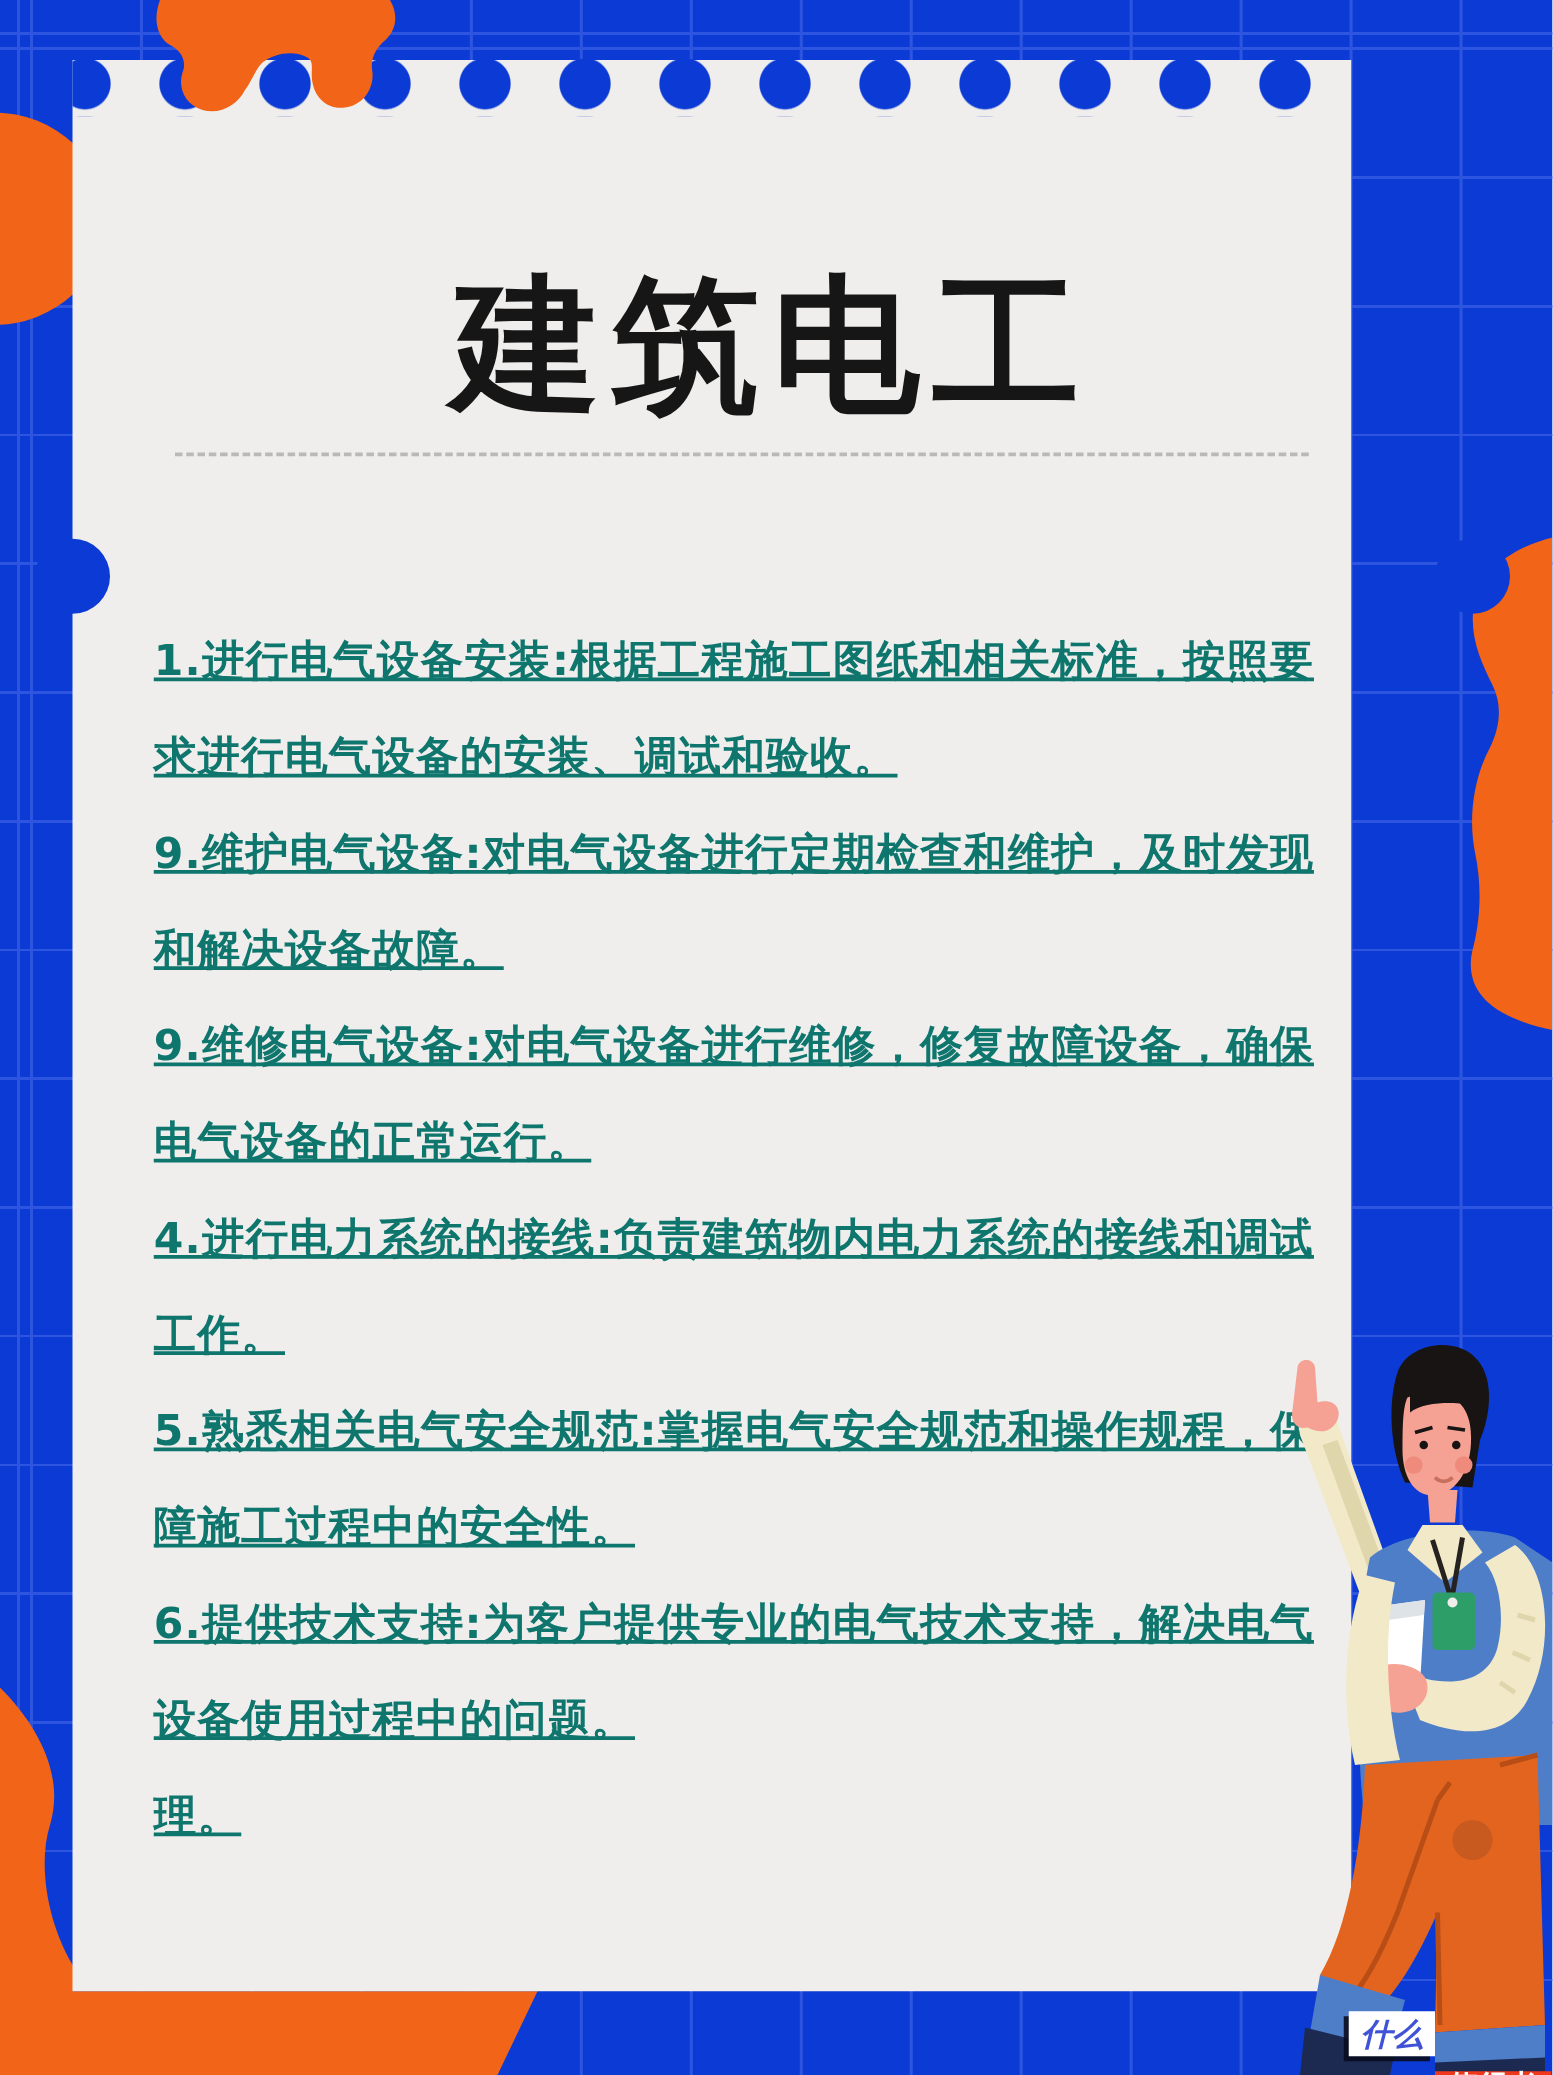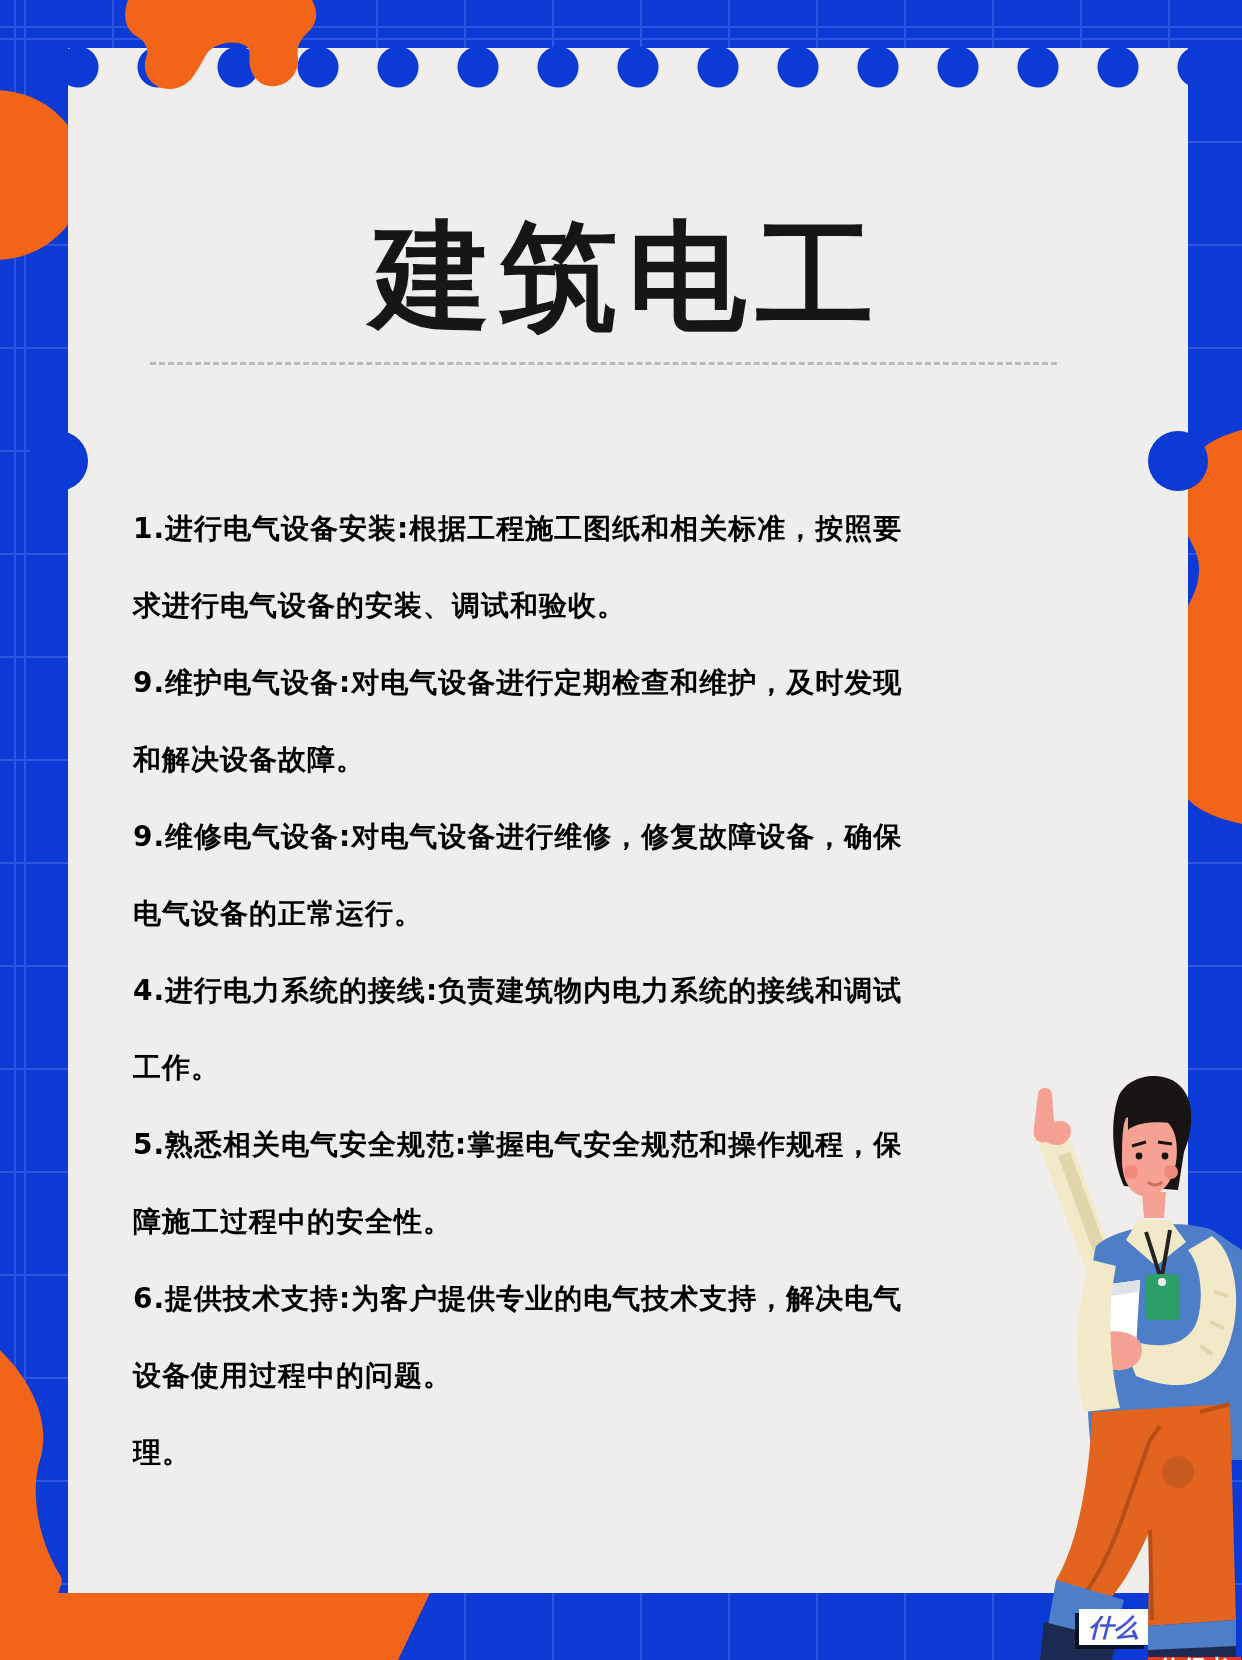--- a/index.html
+++ b/index.html
@@ -8,21 +8,21 @@
     font-family:"DejaVu Sans","Liberation Sans",sans-serif;
     background-color:#0B3BD4;
     background-image:
       repeating-linear-gradient(90deg, #2E55E0 0 2px, transparent 2px 88px),
       repeating-linear-gradient(0deg, #2E55E0 0 2px, transparent 2px 103px);
     background-position:24px 0, 0 28px;
   }
   svg{display:block}
   
   .paper{
-    position:absolute; left:68px; top:48px; width:1120px; height:1545px;
+    position:absolute; left:58px; top:48px; width:1023px; height:1545px;
     background:#EFEEEC; z-index:2;
   }
   .scallops{
     position:absolute; left:0; top:-1px; width:100%; height:46px;
     background-image:radial-gradient(circle 21px at 40px 20px, #0B3BD4 0 20px, transparent 21px);
     background-size:80px 46px; background-repeat:repeat-x; background-position:-30px 0;
   }
   .side-notch{
     position:absolute; width:60px; height:60px; border-radius:50%;
     background:#0B3BD4; z-index:3;
@@ -47,22 +47,23 @@
   }
   .section-heading{
     position:absolute; left:65px; top:352px;
     font-size:56px; font-weight:900; color:#161616; z-index:3; letter-spacing:2px;
   }
   .work-list{
     position:absolute; left:65px; top:442px; width:1000px; z-index:3;
   }
   .work-line{
     height:77px; display:flex; align-items:center;
-    font-size:28px; font-weight:700; color:#000000; letter-spacing:1px;
+    font-size:34px; font-weight:700; color:#0f766e; letter-spacing:1px;
     white-space:nowrap;
+    text-decoration:underline;
   }
   
   .watermark{
     position:absolute; left:1079px; top:1609px; display:flex; z-index:7;
     filter:drop-shadow(-4px 4px 0 rgba(10,12,30,0.9));
   }
   .wm-left{
     width:69px; height:36px; background:#FFFFFF; color:#4053D6;
     font-size:25px; font-weight:700; font-style:italic;
     display:flex; align-items:center; justify-content:center;

